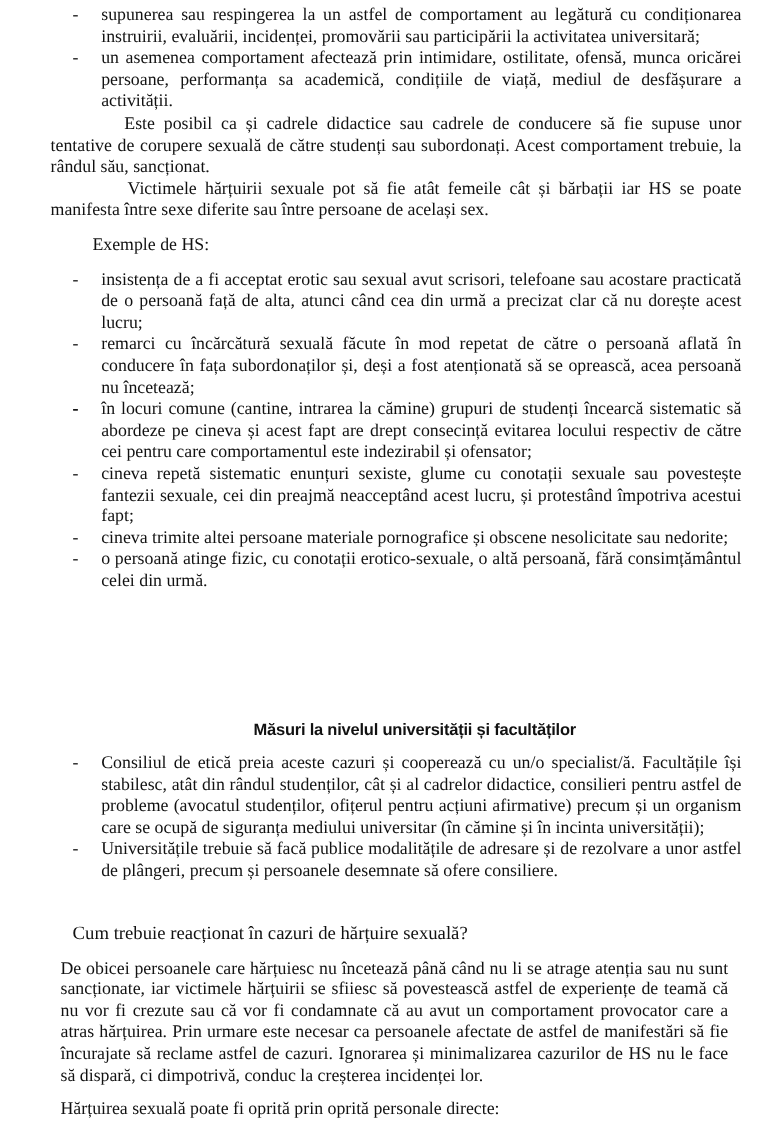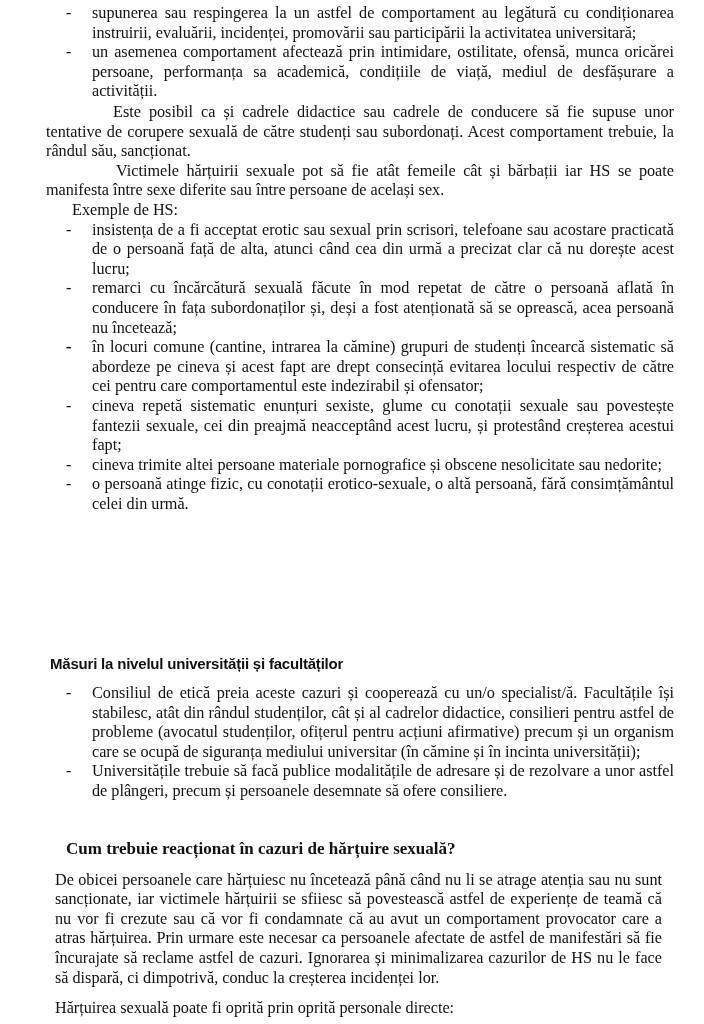--- a/index.html
+++ b/index.html
@@ -24,31 +24,32 @@
     position: absolute; left: 66px; top: 0;
   }
   .para {
     margin: 0;
     padding-left: 46px;
     padding-right: 30px;
     text-align: justify;
   }
   .para.indent { text-indent: 67px; }
   .para.indent2 { text-indent: 70px; }
-  .examples { padding-left: 72px; margin: 0; }
+  .examples { padding-left: 72px; margin: 12px; }
   .heading-sans {
     font-family: "Liberation Sans", "DejaVu Sans", sans-serif;
     font-weight: bold;
     font-size: 15px;
     padding-left: 50px;
     margin: 0;
     letter-spacing: -0.2px;
+    text-align: center;
   }
   .heading-serif {
-    font-weight: bold;
+    font-weight: normal;
     font-size: 17px;
     padding-left: 66px;
     margin: 0;
   }
   .body-para {
     margin: 12px;
     padding-left: 43px;
     padding-right: 30px;
     text-align: justify;
   }
@@ -74,36 +75,36 @@
   <div class="block" style="top:103px;">
     <p class="para indent" style="padding-left:46px;">Este posibil ca și cadrele didactice sau cadrele de conducere să fie supuse unor tentative de corupere sexuală de către studenți sau subordonați. Acest comportament trebuie, la rândul său, sancționat.</p>
     <p class="para indent2" style="padding-left:46px;">Victimele hărțuirii sexuale pot să fie atât femeile cât și bărbații iar HS se poate manifesta între sexe diferite sau între persoane de același sex.</p>
   </div>
 
   <div class="block" style="top:201px;">
     <p class="examples">Exemple de HS:</p>
     <ul class="list">
       <li>
         <span class="dash">-</span>
-        <span>insistența de a fi acceptat erotic sau sexual prin scrisori, telefoane sau acostare practicată de o persoană față de alta, atunci când cea din urmă a precizat clar că nu dorește acest lucru;</span>
+        <span>insistența de a fi acceptat erotic sau sexual avut scrisori, telefoane sau acostare practicată de o persoană față de alta, atunci când cea din urmă a precizat clar că nu dorește acest lucru;</span>
       </li>
       <li>
         <span class="dash">-</span>
         <span>remarci cu încărcătură sexuală făcute în mod repetat de către o persoană aflată în conducere în fața subordonaților și, deși a fost atenționată să se oprească, acea persoană nu încetează;</span>
       </li>
       <li>
         <span class="dash">-</span>
       </li>
       <li>
         <span class="dash">-</span>
         <span>în locuri comune (cantine, intrarea la cămine) grupuri de studenți încearcă sistematic să abordeze pe cineva și acest fapt are drept consecință evitarea locului respectiv de către cei pentru care comportamentul este indezirabil și ofensator;</span>
       </li>
       <li>
         <span class="dash">-</span>
-        <span>cineva repetă sistematic enunțuri sexiste, glume cu conotații sexuale sau povestește fantezii sexuale, cei din preajmă neacceptând acest lucru, și protestând creșterea acestui fapt;</span>
+        <span>cineva repetă sistematic enunțuri sexiste, glume cu conotații sexuale sau povestește fantezii sexuale, cei din preajmă neacceptând acest lucru, și protestând împotriva acestui fapt;</span>
       </li>
       <li>
         <span class="dash">-</span>
         <span>cineva trimite altei persoane materiale pornografice și obscene nesolicitate sau nedorite;</span>
       </li>
       <li>
         <span class="dash">-</span>
         <span>o persoană atinge fizic, cu conotații erotico-sexuale, o altă persoană, fără consimțământul celei din urmă.</span>
       </li>
     </ul>

